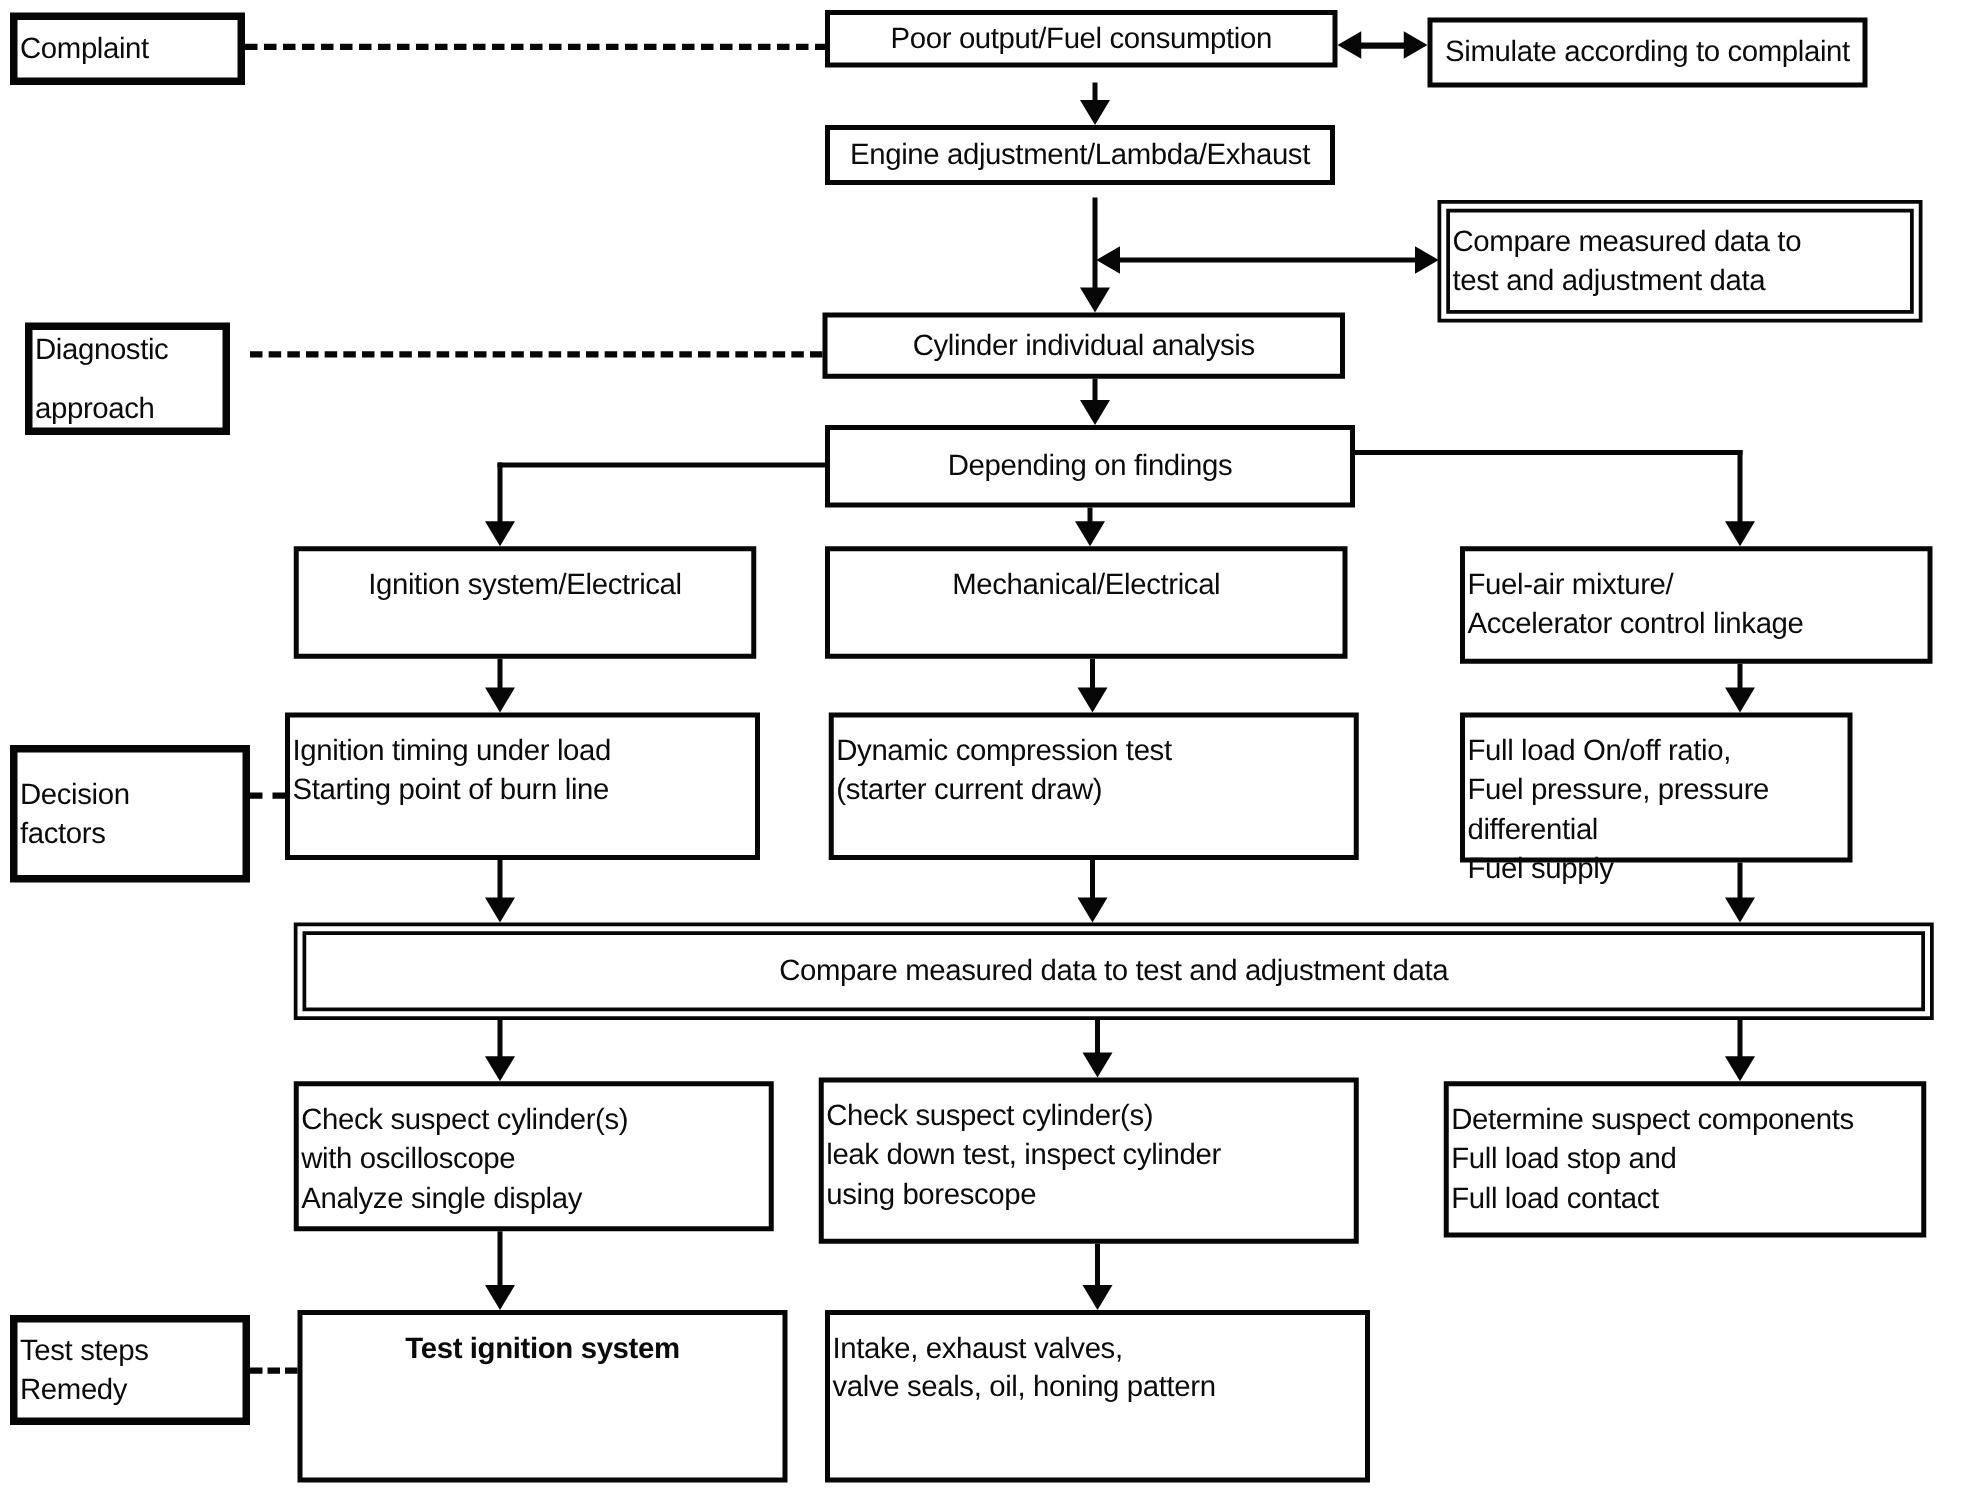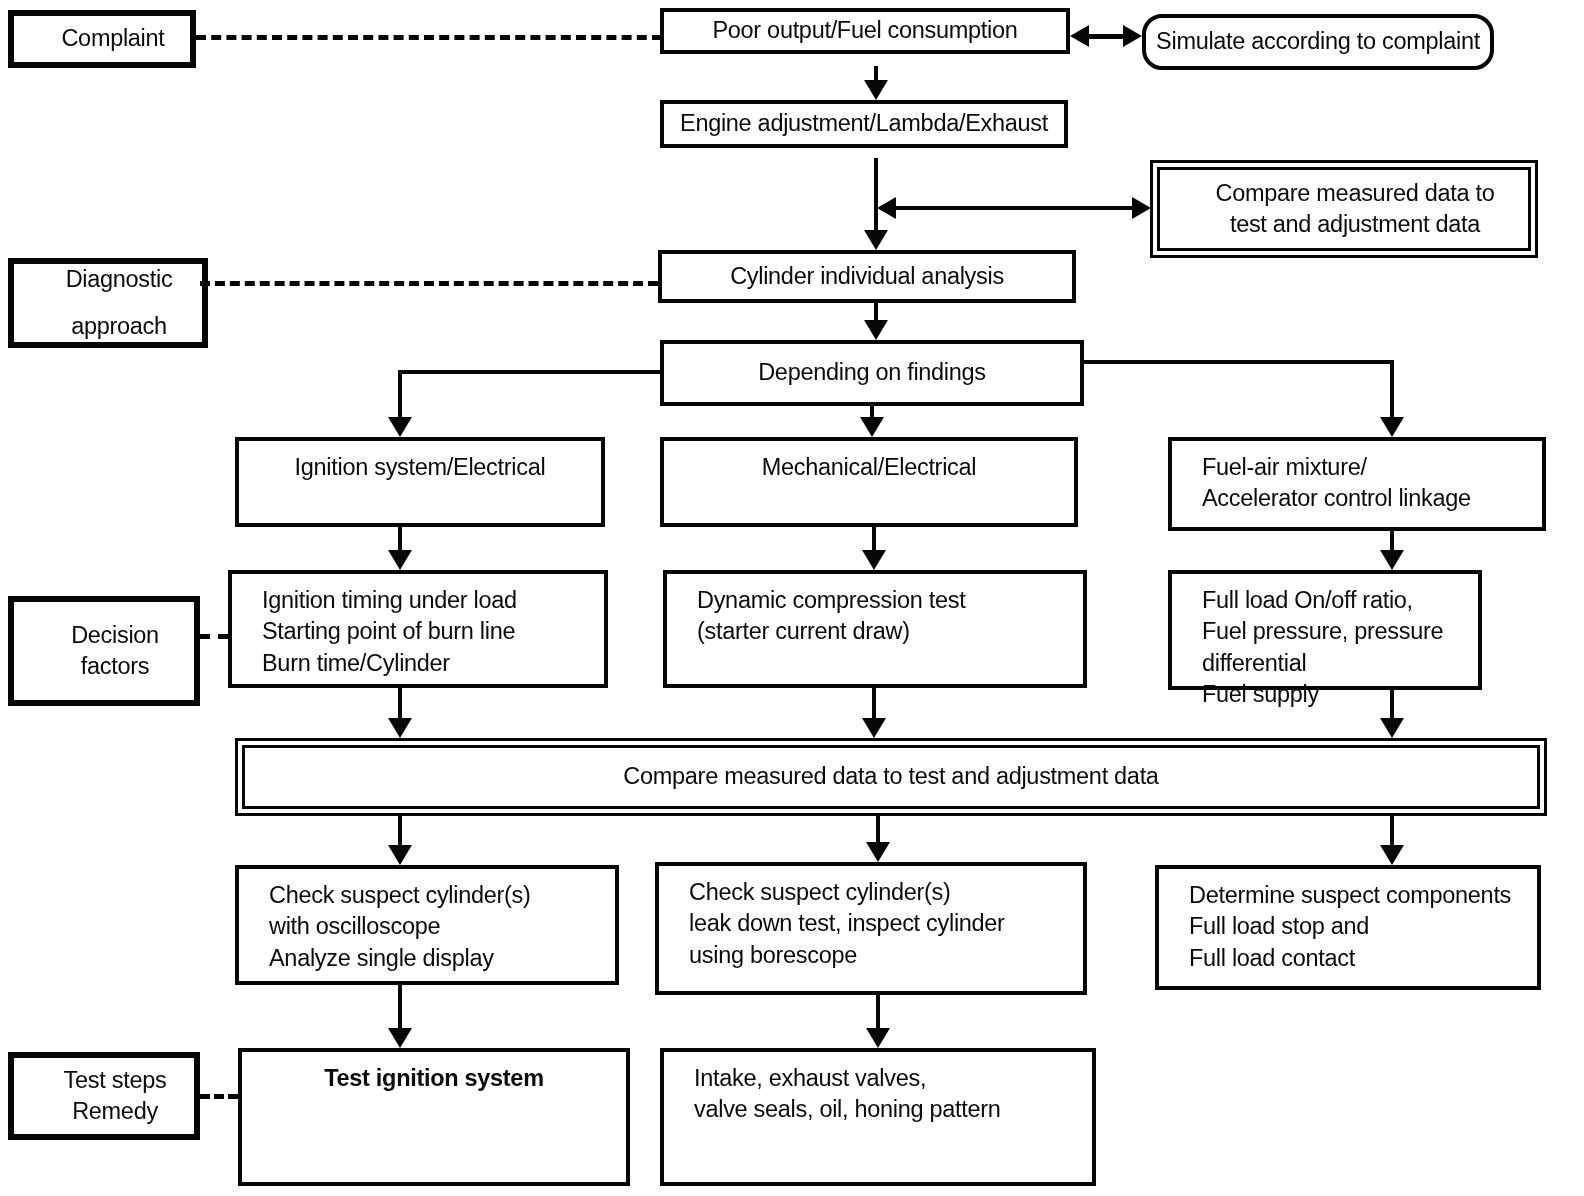--- a/index.html
+++ b/index.html
@@ -9,21 +9,21 @@
     letter-spacing:-0.3px;
   }
   .box{
     position:absolute;background:#fff;border:4px solid #060606;
     box-sizing:border-box;font-size:23.5px;line-height:1.33;
   }
   .thick{border-width:6px;}
   .dbl{border:10px double #060606;}
   .hcenter{text-align:center;}
   .vcenter{display:flex;flex-direction:column;justify-content:center;}
-  .padL{padding-left:30px;padding-right:8px;align-items:center;}
+  .padL{padding-left:2px;padding-right:8px;}
   .padT{padding-top:11px;}
   .bold{font-weight:700;}
   .line{position:absolute;background:#060606;}
   .dash{position:absolute;height:0;border-top:5px dashed #060606;}
   .tri-d{position:absolute;width:0;height:0;
     border-left:12px solid transparent;border-right:12px solid transparent;
     border-top:20px solid #060606;}
   .tri-l{position:absolute;width:0;height:0;
     border-top:11px solid transparent;border-bottom:11px solid transparent;
     border-right:19px solid #060606;}
@@ -33,40 +33,40 @@
 </style>
 </head>
 <body>
 
 <div id="canvas">
 
   <div class="box thick vcenter padL" style="left:8px;top:10px;width:188px;height:58px;">
     <div>Complaint</div>
   </div>
 
-  <div class="box thick vcenter padL" style="left:8px;top:258px;width:200px;height:90px;gap:16px;">
+  <div class="box thick vcenter padL" style="left:20px;top:258px;width:164px;height:90px;gap:16px;">
     <div>Diagnostic</div>
     <div>approach</div>
   </div>
 
   <div class="box thick vcenter padL" style="left:8px;top:596px;width:192px;height:110px;">
     <div>Decision</div>
     <div>factors</div>
   </div>
 
   <div class="box thick vcenter padL" style="left:8px;top:1052px;width:192px;height:88px;">
     <div>Test steps</div>
     <div>Remedy</div>
   </div>
 
   <div class="box vcenter hcenter" style="left:660px;top:8px;width:410px;height:46px;">
     <div>Poor output/Fuel consumption</div>
   </div>
 
-  <div class="box vcenter hcenter" style="left:1142px;top:14px;width:352px;height:56px;border-radius:20px;">
+  <div class="box vcenter hcenter" style="left:1142px;top:14px;width:352px;height:56px;">
     <div>Simulate according to complaint</div>
   </div>
 
   <div class="box vcenter hcenter" style="left:660px;top:100px;width:408px;height:48px;">
     <div>Engine adjustment/Lambda/Exhaust</div>
   </div>
 
   <div class="box dbl vcenter padL" style="left:1150px;top:160px;width:388px;height:98px;">
     <div>Compare measured data to</div>
     <div>test and adjustment data</div>
@@ -89,21 +89,20 @@
   </div>
 
   <div class="box padL padT" style="left:1168px;top:437px;width:378px;height:94px;">
     <div>Fuel-air mixture/</div>
     <div>Accelerator control linkage</div>
   </div>
 
   <div class="box padL padT" style="left:228px;top:570px;width:380px;height:118px;">
     <div>Ignition timing under load</div>
     <div>Starting point of burn line</div>
-    <div>Burn time/Cylinder</div>
   </div>
 
   <div class="box padL padT" style="left:663px;top:570px;width:424px;height:118px;">
     <div>Dynamic compression test</div>
     <div>(starter current draw)</div>
   </div>
 
   <div class="box padL padT" style="left:1168px;top:570px;width:314px;height:120px;">
     <div>Full load On/off ratio,</div>
     <div>Fuel pressure, pressure differential</div>

